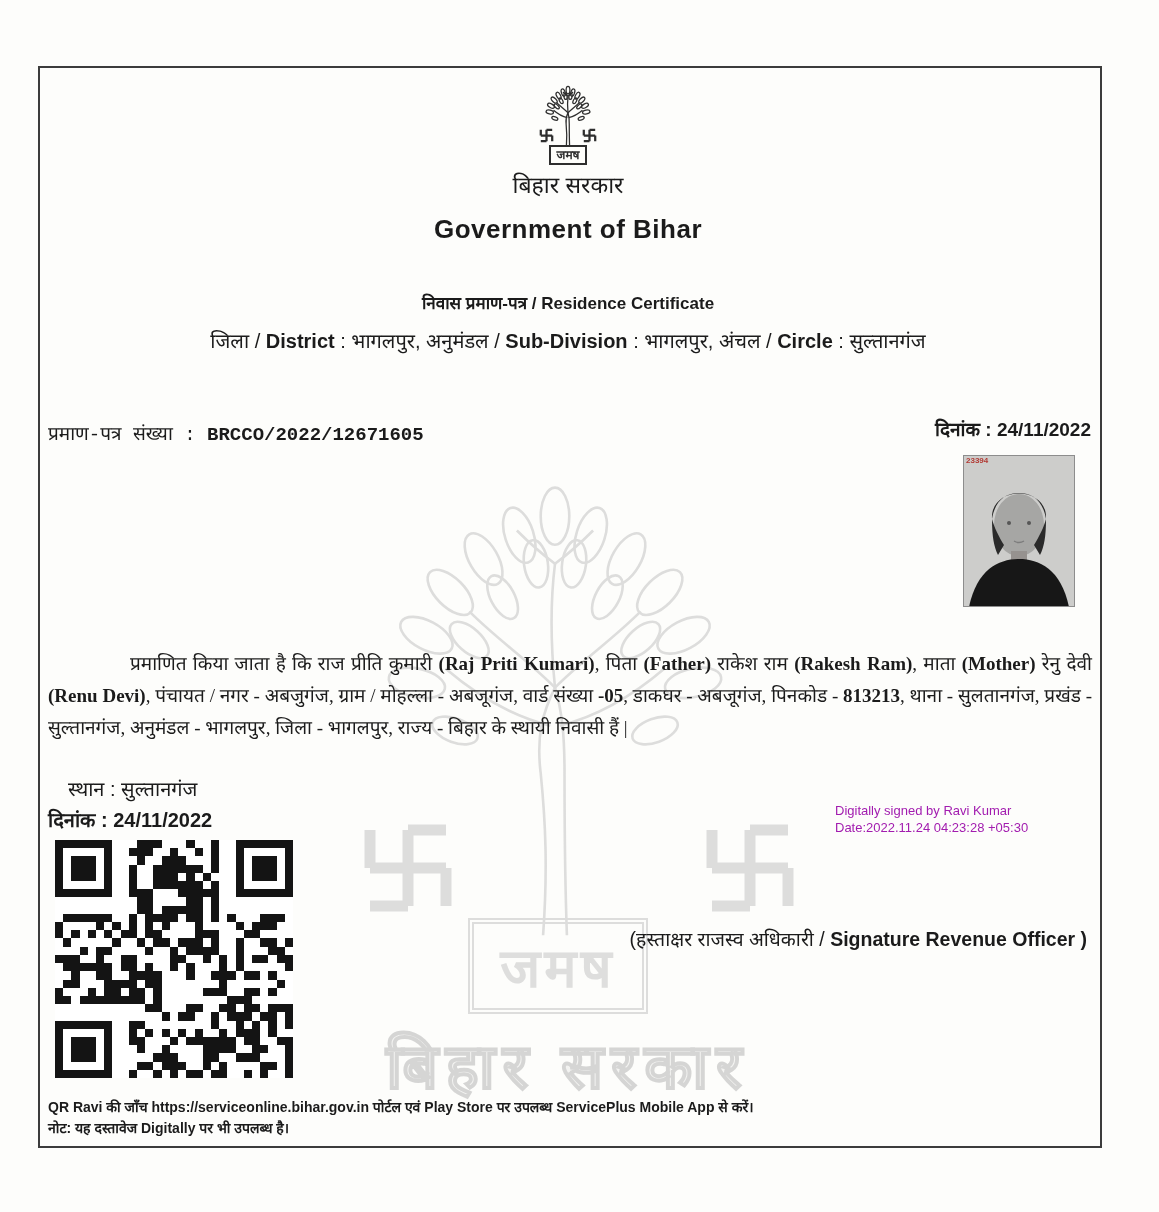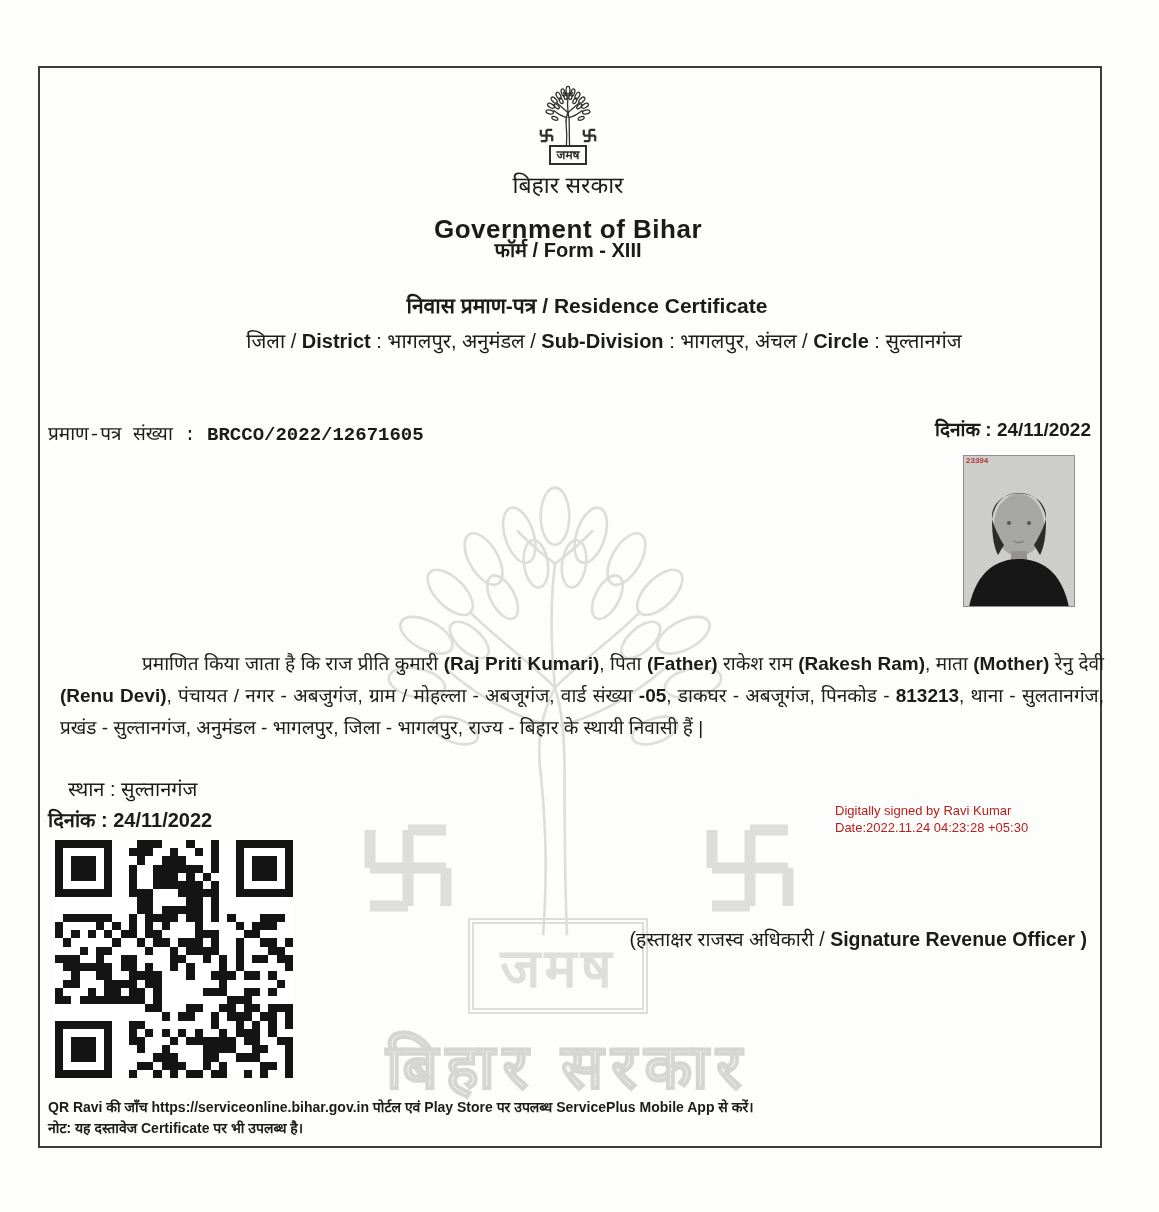--- a/index.html
+++ b/index.html
@@ -28,38 +28,38 @@
   .emblem{position:absolute;left:38px;top:80px;width:1060px;display:flex;flex-direction:column;
           align-items:center;z-index:2;color:#2e2e2e;}
   .emblem-tree{width:74px;height:66px;stroke-width:4px;}
   .emblem-row{display:flex;gap:28px;margin-top:-18px;}
   .emblem-swastika{width:15px;height:15px;stroke-width:15px;color:#2e2e2e;}
   .emblem-box{border:2px solid #2e2e2e;font-size:12px;font-weight:700;line-height:16px;
               padding:0 5px;margin-top:2px;background:rgba(253,253,251,.7);}
   .org-hi{top:168px;font-size:23px;}
   .org-en{top:198px;font-size:26px;font-weight:700;letter-spacing:.5px;margin-top:16px;}
   .form-line{top:236px;font-size:20px;font-weight:700;}
-  .title-line{top:291px;font-size:21px;font-weight:700;padding-left:19px;}
-  .district-line{top:327px;font-size:20px;margin-left:36px;}
+  .title-line{top:291px;font-size:17px;font-weight:700;}
+  .district-line{top:327px;font-size:20px;}
 
   
   .cert-no{left:48px;top:420px;font-size:19px;z-index:2;font-family:Liberation Mono, monospace;}
   .date-top{right:68px;top:416px;font-size:19px;font-weight:700;z-index:2;}
 
   
   .photo{left:963px;top:455px;width:112px;height:152px;z-index:2;}
   .photo svg{display:block;width:100%;height:100%;}
   .photo-mark{position:absolute;top:1px;left:3px;font-size:8px;color:#b23a34;font-weight:700;}
 
   
-  .body-text{left:60px;top:648px;width:1044px;font-size:19px;line-height:32px;
-             text-align:justify;text-indent:82px;z-index:2;}
+  .body-text{left:48px;top:648px;width:1044px;font-size:19px;line-height:32px;
+             text-align:justify;text-indent:82px;z-index:2;font-family:Liberation Serif, serif;}
   .place-line{left:48px;top:775px;font-size:20px;z-index:2;margin-left:20px;}
   .date-line{left:48px;top:806px;font-size:20px;font-weight:700;z-index:2;}
-  .digital-sig{left:835px;top:802px;font-size:13px;line-height:17px;color:#b91c1c;z-index:2;}
+  .digital-sig{left:835px;top:802px;font-size:13px;line-height:17px;color:#a21caf;z-index:2;}
   .qr{left:55px;top:840px;width:238px;height:238px;z-index:2;}
   .qr svg{display:block;width:100%;height:100%;}
   .officer-line{right:72px;top:925px;font-size:19.5px;z-index:2;text-align:right;margin-left:40px;}
 
   
   .note1{left:48px;top:1097px;font-size:14px;font-weight:700;z-index:2;}
   .note2{left:48px;top:1118px;font-size:14px;font-weight:700;z-index:2;}
 
   .sym{position:absolute;width:0;height:0;overflow:hidden;}
 </style>
@@ -136,21 +136,20 @@
         </svg>
       <svg class="emblem-swastika">
           <use href="#swastika" width="100%" height="100%"></use>
         </svg>
     </div>
     <div class="emblem-box">जमष</div>
   </div>
 
   <div class="centered org-hi">बिहार सरकार</div>
   <div class="centered org-en">Government of Bihar</div>
-  <div class="centered form-line">फॉर्म / Form - XIII</div>
   <div class="centered title-line">निवास प्रमाण-पत्र / Residence Certificate</div>
   <div class="centered district-line"><span>जिला / </span><span class="bold">District</span><span> : भागलपुर, अनुमंडल / </span><span class="bold">Sub-Division</span><span> : भागलपुर, अंचल / </span><span class="bold">Circle</span><span> : सुल्तानगंज</span></div>
 
   <div class="abs cert-no"><span>प्रमाण-पत्र संख्या : </span><span class="bold">BRCCO/2022/12671605</span></div>
   <div class="abs date-top">दिनांक : 24/11/2022</div>
 
   <div class="abs photo">
     <svg viewBox="0 0 112 152">
       <rect x="0" y="0" width="112" height="152" fill="#cdcdcb"></rect>
       <ellipse cx="56" cy="70" rx="25" ry="31" fill="#a6a6a4"></ellipse>
@@ -483,15 +482,15 @@
         <rect x="24" y="2" width="3" height="3" fill="#141414"></rect>
         <rect x="0" y="22" width="7" height="7" fill="#141414"></rect>
         <rect x="1" y="23" width="5" height="5" fill="#ffffff"></rect>
         <rect x="2" y="24" width="3" height="3" fill="#141414"></rect>
       </svg>
     </div>
 
   <div class="abs officer-line"><span>(हस्ताक्षर राजस्व अधिकारी / </span><span class="bold">Signature Revenue Officer )</span></div>
 
   <div class="abs note1">QR Ravi की जाँच https://serviceonline.bihar.gov.in पोर्टल एवं Play Store पर उपलब्ध ServicePlus Mobile App से करें।</div>
-  <div class="abs note2">नोट: यह दस्तावेज Certificate पर भी उपलब्ध है।</div>
+  <div class="abs note2">नोट: यह दस्तावेज Digitally पर भी उपलब्ध है।</div>
 
 </div>
 
 </body></html>

